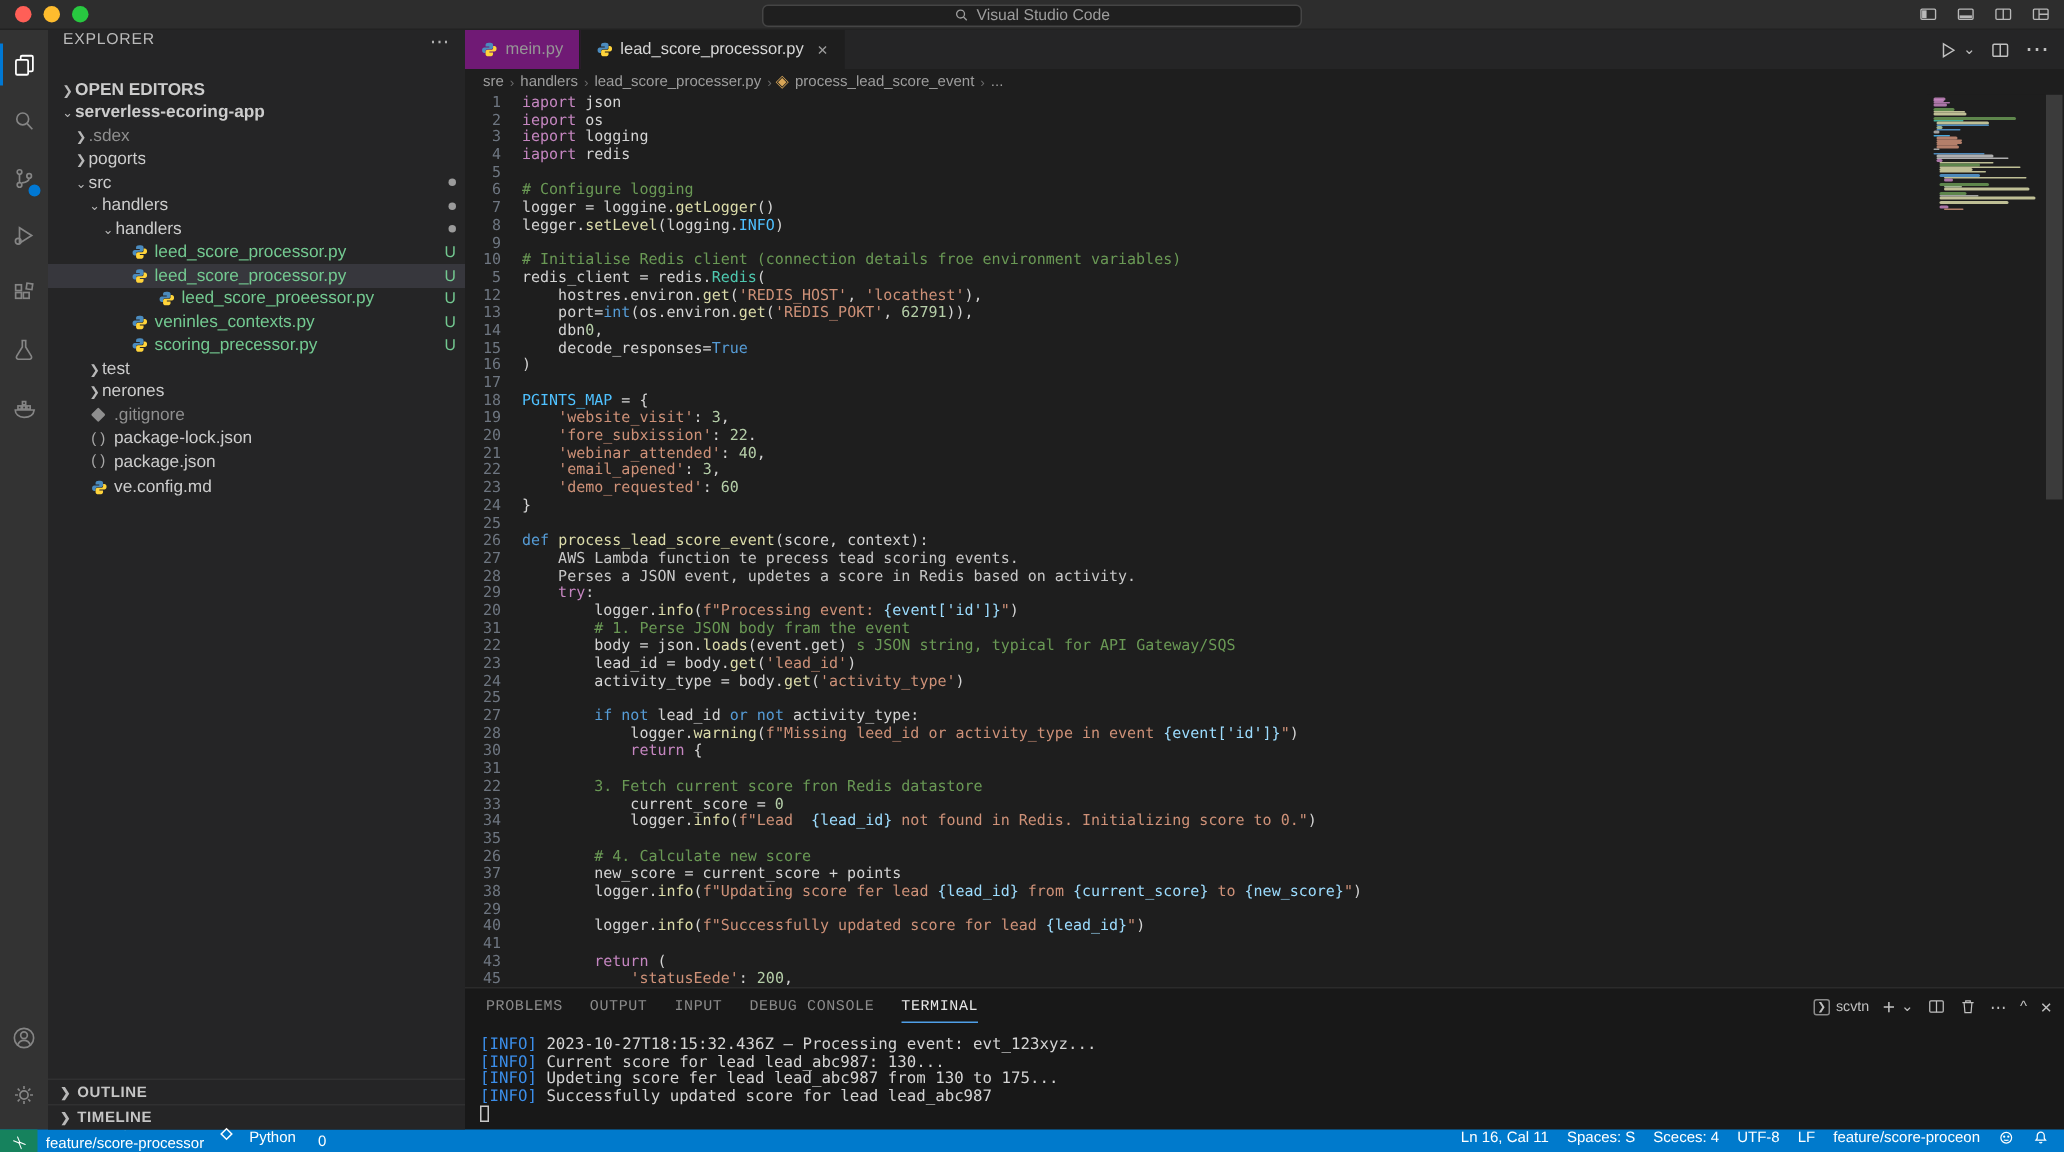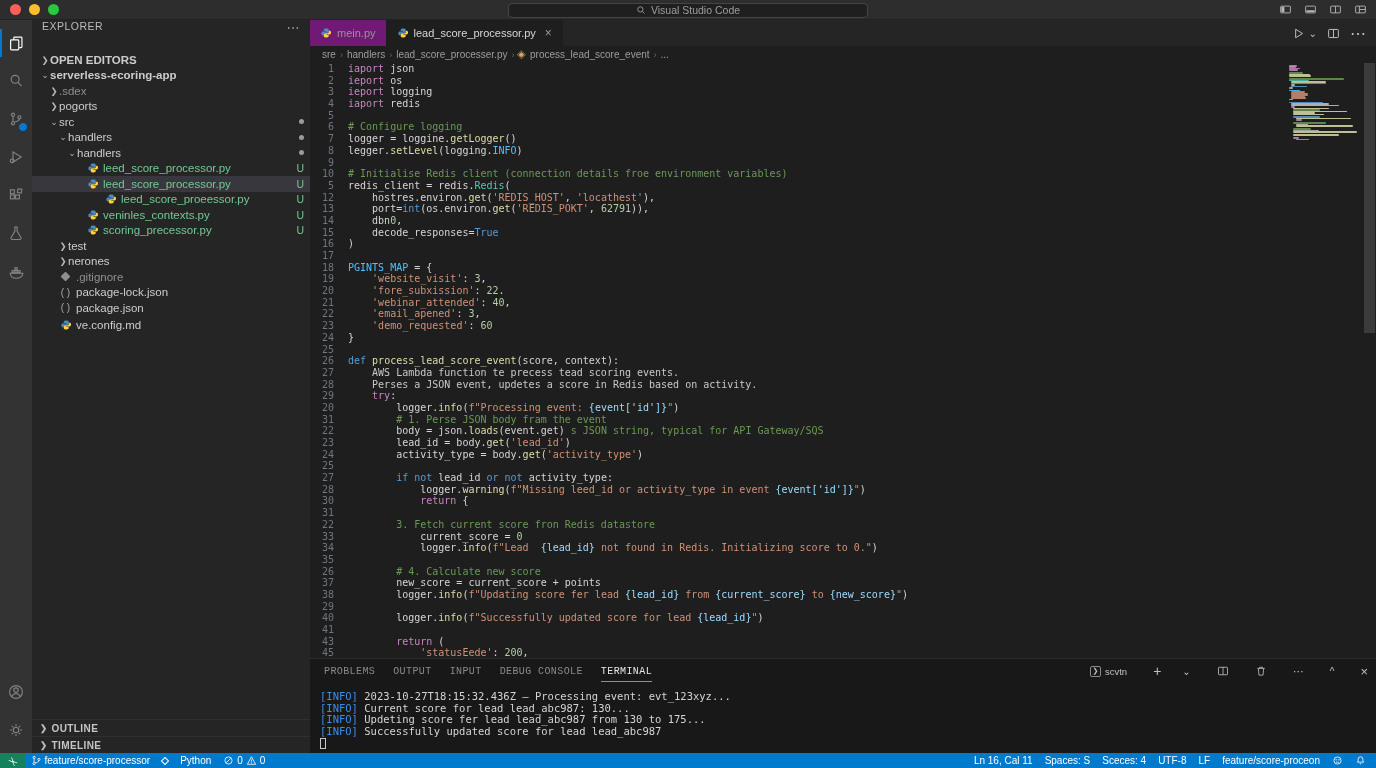--- a/index.html
+++ b/index.html
@@ -78,34 +78,34 @@
   .vthumb { position:absolute; top:0; left:1px; width:11px; height:270px; background:rgba(121,121,121,.32); }
 
   
   .panel { height:95px; flex:0 0 auto; background:#181818; border-top:1px solid #2b2b2b;
     display:flex; flex-direction:column; }
   .panel-head { height:24px; display:flex; align-items:center; padding:0 8px 0 14px; flex:0 0 auto; }
   .ptab { font-size:10px; letter-spacing:.4px; color:#8a8a8a; margin-right:18px; height:24px;
     display:flex; align-items:center; cursor:pointer; position:relative;font-family:Liberation Mono, monospace; }
   .ptab.active { color:#e7e7e7; }
   .ptab.active::after { content:""; position:absolute; left:0; right:0; bottom:1px; height:1.5px; background:#4f9fe8; }
-  .panel-actions { margin-left:auto; display:flex; align-items:center; gap:26px; color:#c0c0c0; font-size:11px; }
+  .panel-actions { margin-left:auto; display:flex; align-items:center; gap:9px; color:#c0c0c0; font-size:11px; }
   .shell-badge { display:flex; align-items:center; gap:4px; font-size:9.5px; color:#c0c0c0; }
   .shell-badge .sq { width:11px; height:11px; border:1px solid #8a8a8a; border-radius:2px;
     font-size:7px; display:flex; align-items:center; justify-content:center; color:#c0c0c0; }
   .term { flex:1; padding:8px 0 0 10px; font-family:"DejaVu Sans Mono", monospace;
     font-size:10.5px; line-height:11.6px; color:#d4d4d4; overflow:hidden; }
   .term-line { white-space:pre; }
   .term-tag { color:#3b8eea; }
   .cursor-block { display:inline-block; width:6px; height:11px; border:1px solid #c8c8c8; vertical-align:middle; }
 
   
   .statusbar { height:15px; background:#007acc; flex:0 0 auto; display:flex; align-items:center;
     color:#ffffff; font-size:10px; }
-  .sb-item { display:flex; align-items:center; gap:3px; padding:0 6px; height:15px; cursor:pointer; }
+  .sb-item { display:flex; align-items:center; gap:3px; padding:0 6px; height:15px; cursor:pointer;flex-direction:column; }
   .remote { background:#16825d; padding:0 9px; height:15px; display:flex; align-items:center; font-size:10px; }
   .sb-right { margin-left:auto; display:flex; align-items:center; }
   .diamond { width:6px; height:6px; border:1px solid #fff; transform:rotate(45deg); display:inline-block; }
 
   
   .c-kw{color:#c586c0}.c-blue{color:#569cd6}.c-fn{color:#dcdcaa}.c-str{color:#ce9178}
   .c-num{color:#b5cea8}.c-com{color:#6a9955}.c-var{color:#9cdcfe}.c-cls{color:#4ec9b0}
   .c-pl{color:#d4d4d4}.c-doc{color:#c8c8c8}.c-const{color:#4fc1ff}
 </style>
 </head>

